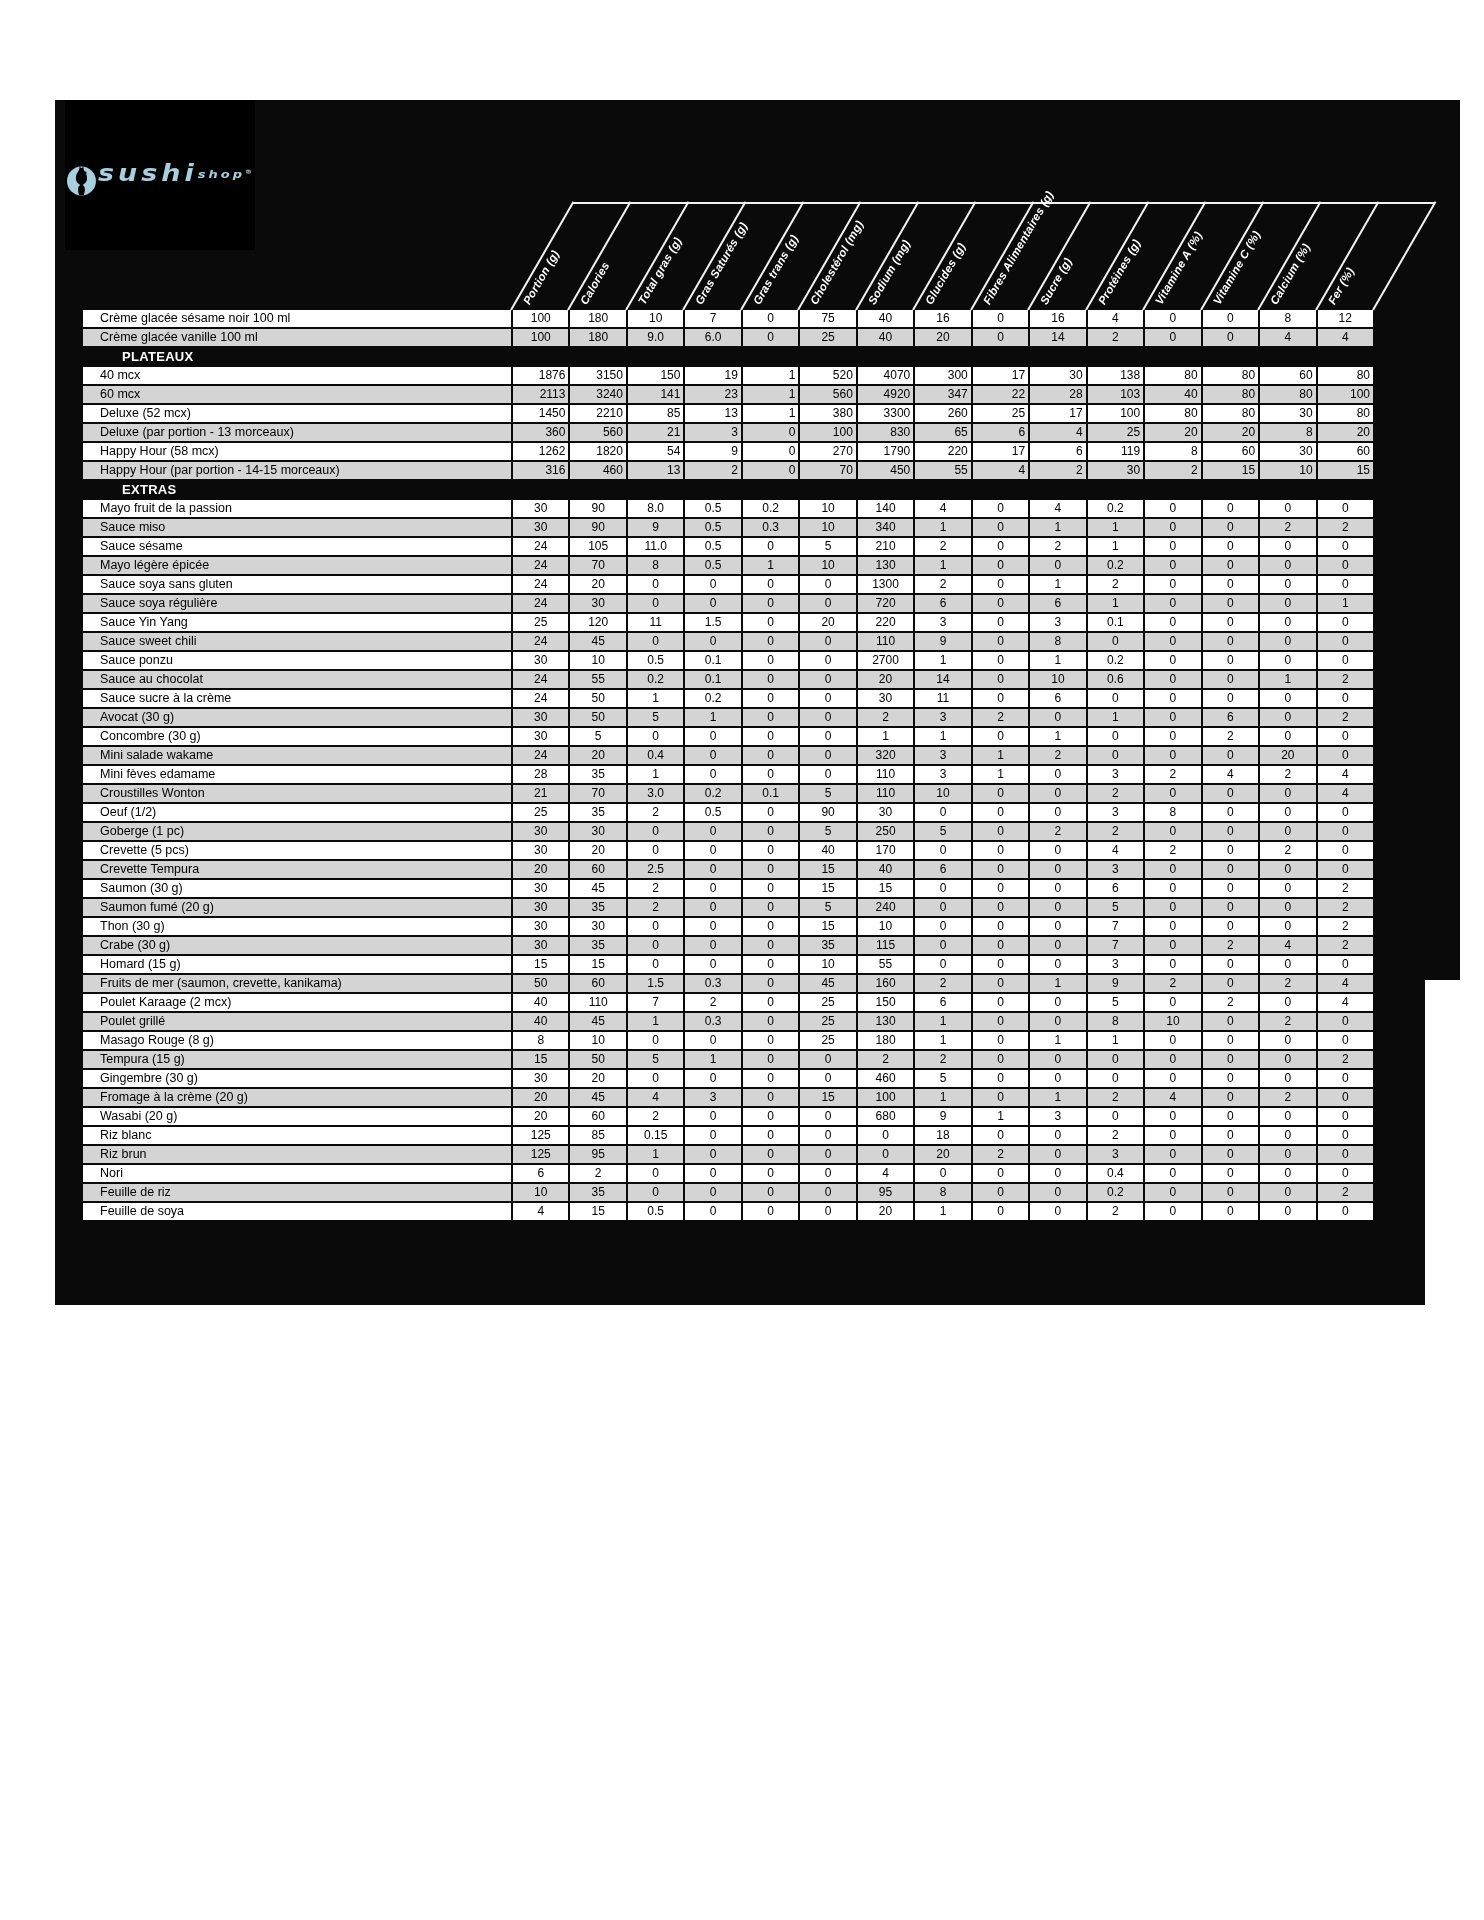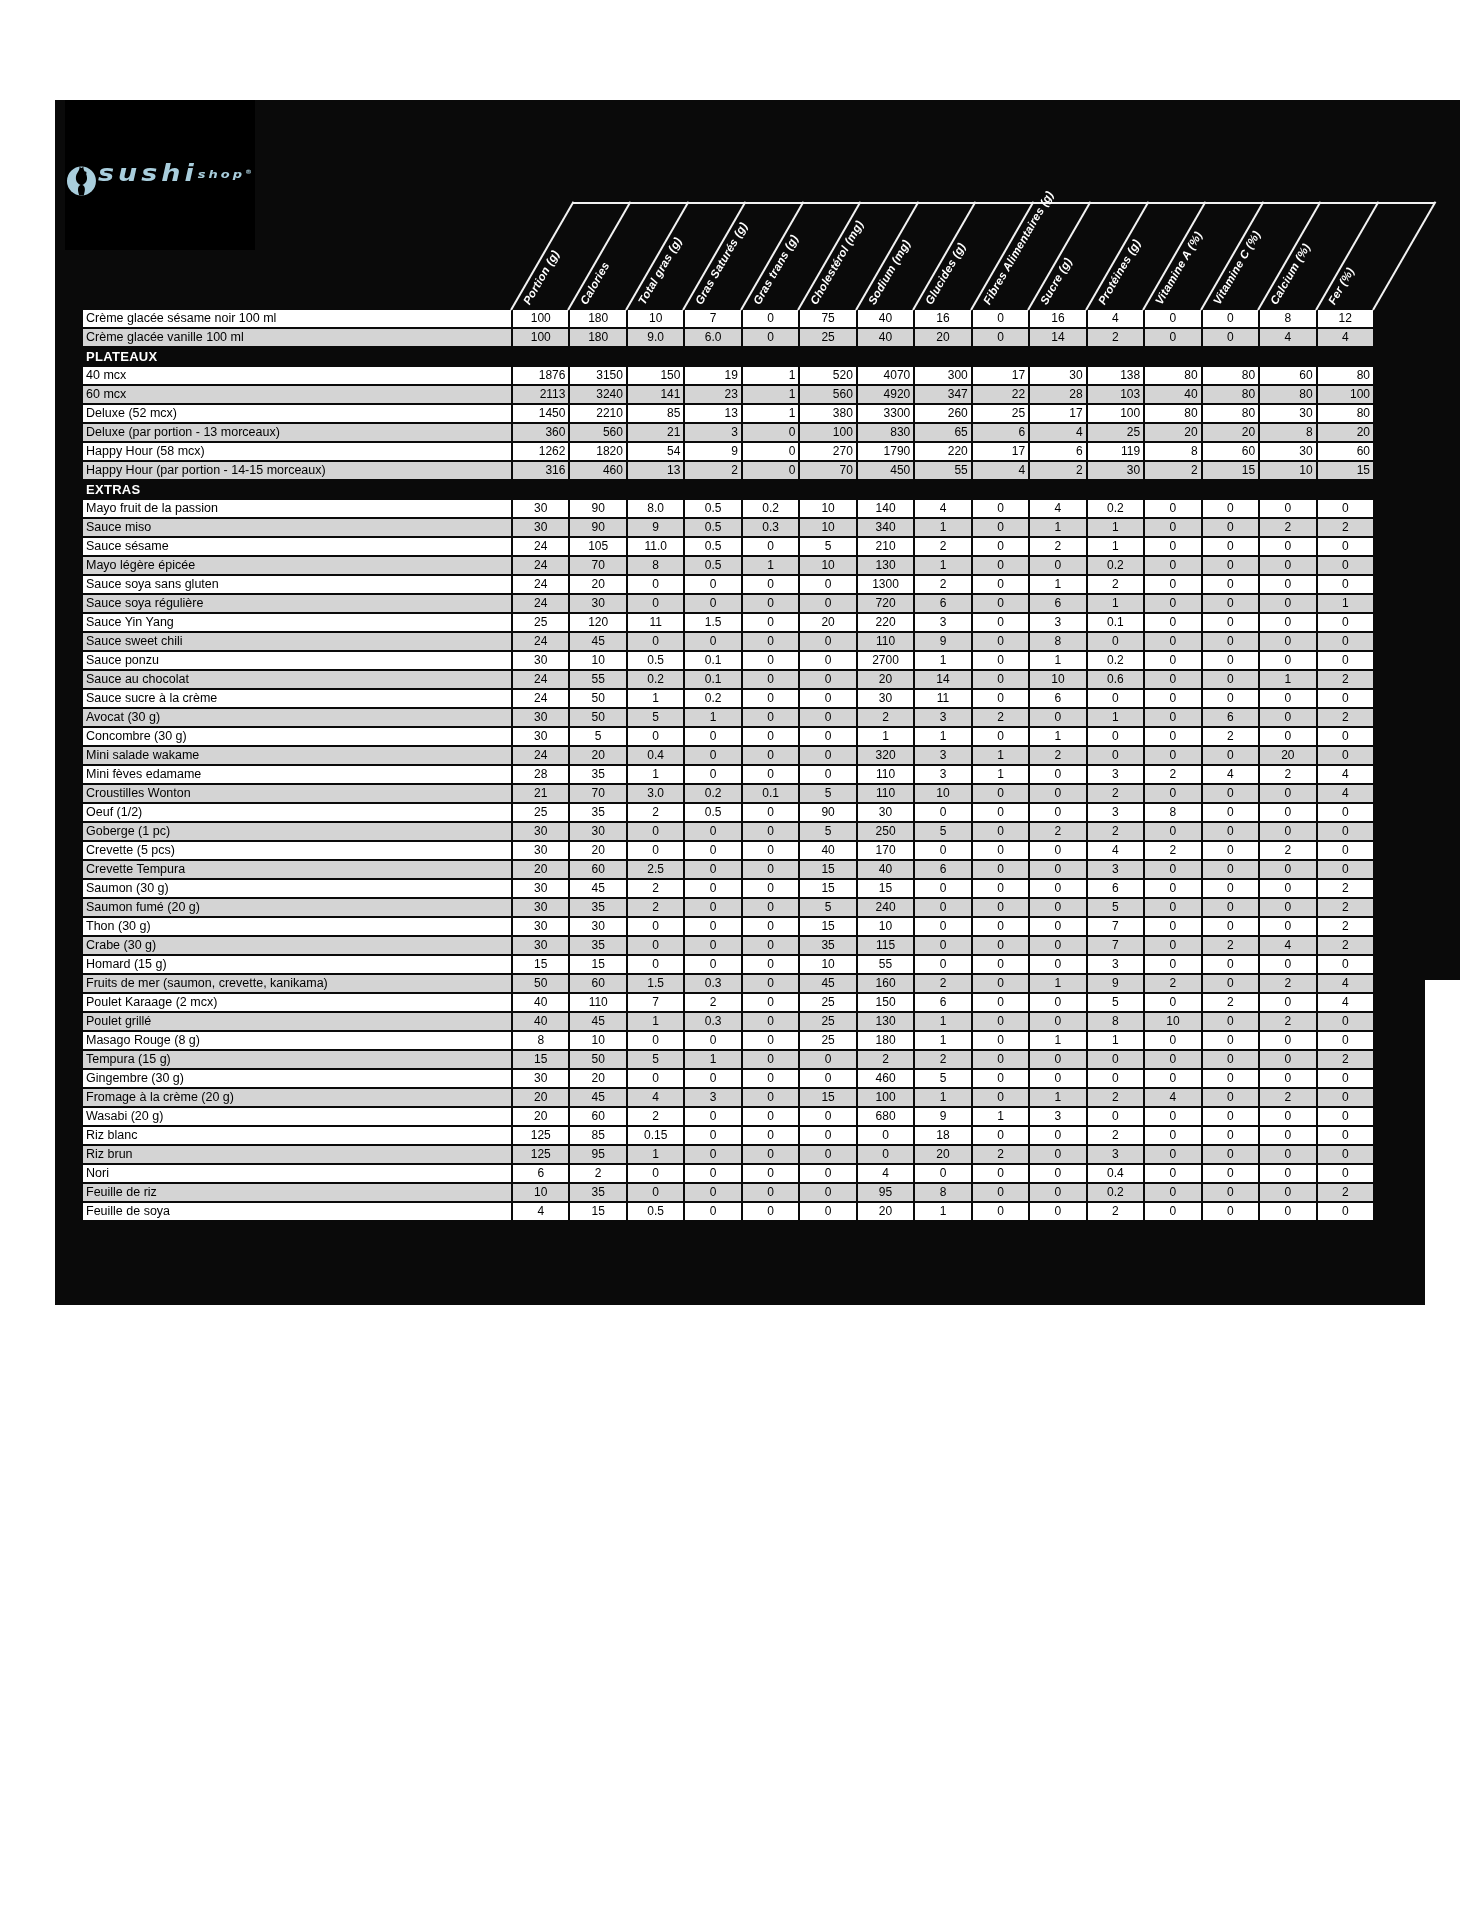--- a/index.html
+++ b/index.html
@@ -42,26 +42,26 @@
   .diag-label{
     position:absolute;height:13px;line-height:13px;white-space:nowrap;
     color:#ffffff;font-size:11.5px;font-style:italic;font-weight:bold;
     transform-origin:left bottom;transform:rotate(-60deg);
     letter-spacing:.2px;
   }
   
   .nutri-table{position:absolute;left:28px;top:210px;width:1290px;}
   .sec-header{
     height:17px;line-height:17px;color:#ffffff;font-weight:bold;
-    font-size:13px;letter-spacing:.3px;padding-left:3px;margin-bottom:2px;
+    font-size:13px;letter-spacing:.3px;padding-left:3px;margin-bottom:2px;margin-left:36px;
   }
   .t-row{display:flex;column-gap:2px;margin-bottom:2px;}
   .c-name{
     width:428px;flex:none;background:#fff;font-size:12.5px;color:#000;
-    height:17px;line-height:17px;padding-left:3px;box-sizing:border-box;
+    height:17px;line-height:17px;padding-left:17px;box-sizing:border-box;
     white-space:nowrap;overflow:hidden;
   }
   .c-val{
     flex:1;background:#fff;font-size:12px;color:#000;height:17px;
     line-height:17px;text-align:center;box-sizing:border-box;
   }
   .t-row.shade .c-name,.t-row.shade .c-val{background:#d4d4d4;}
   .t-row.align-right .c-val{text-align:right;padding-right:3px;}
 </style>
 </head>

